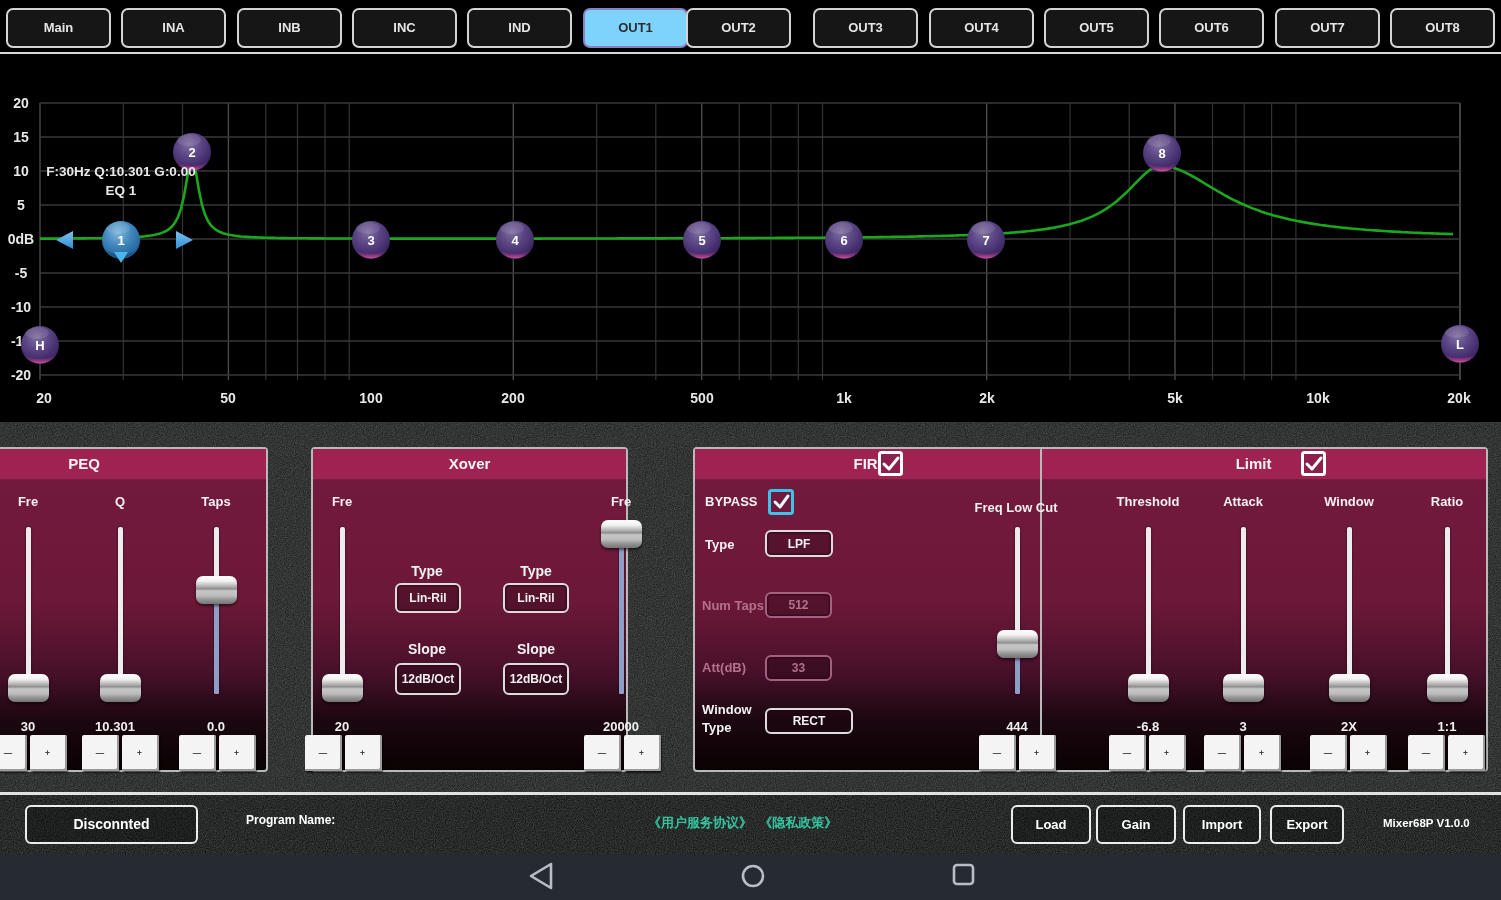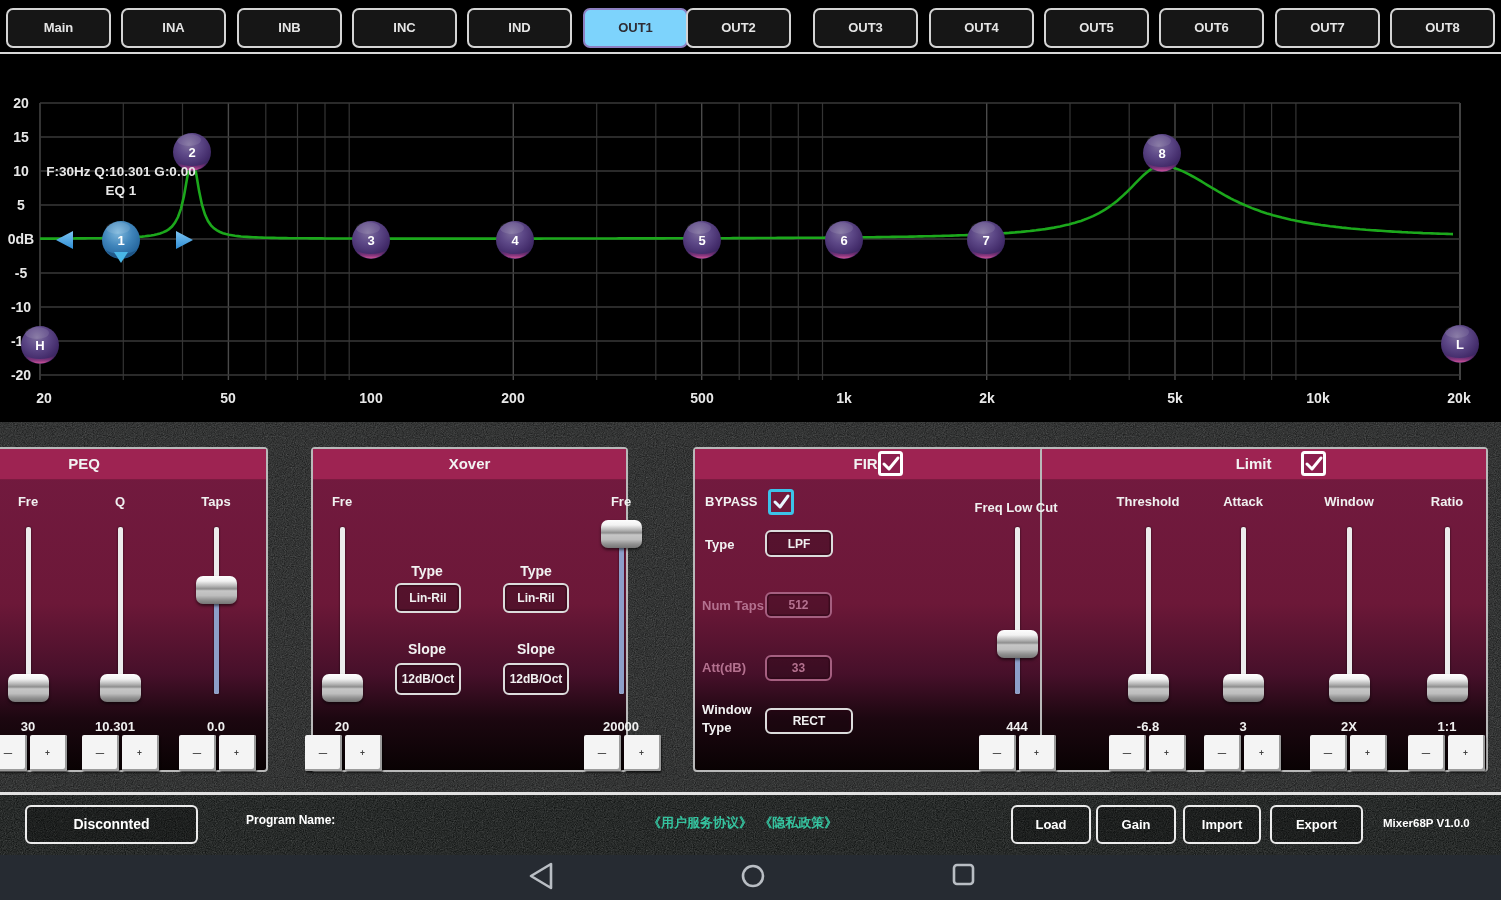--- a/index.html
+++ b/index.html
@@ -310,21 +310,21 @@
 <div id="bbar">
 <svg class="nz">
       <rect width="1501" height="60" filter="url(#nz)"></rect>
     </svg>
 <div class="bbtn" style="left:25px;width:173px;line-height:35px">Disconnted</div>
 <div style="position:absolute;left:246px;top:18px;color:#fff;font-size:12px;font-weight:bold">Program Name:</div>
 <div style="position:absolute;left:648px;top:19px;color:#35c39f;font-size:13px;font-weight:bold">《用户服务协议》&nbsp;&nbsp;《隐私政策》</div>
 <div class="bbtn" style="left:1011px;width:80px;line-height:35px;font-size:13px">Load</div>
 <div class="bbtn" style="left:1096px;width:80px;line-height:35px;font-size:13px">Gain</div>
 <div class="bbtn" style="left:1183px;width:78px;line-height:35px;font-size:13px">Import</div>
-<div class="bbtn" style="left:1270px;width:93px;line-height:35px;font-size:13px">Export</div>
+<div class="bbtn" style="left:1270px;width:74px;line-height:35px;font-size:13px">Export</div>
 <div style="position:absolute;left:1383px;top:22px;color:#fff;font-size:11.5px;font-weight:bold">Mixer68P V1.0.0</div>
 </div>
 
 <div id="nav">
 <svg width="1501" height="45" viewBox="0 0 1501 45">
 <path d="M 551 9 L 551 33 L 531 21 Z" fill="none" stroke="#b9bec4" stroke-width="2.6" stroke-linejoin="round"></path>
 <circle cx="753" cy="21" r="10" fill="none" stroke="#b9bec4" stroke-width="2.6"></circle>
 <rect x="954" y="10" width="19" height="19" rx="3" fill="none" stroke="#b9bec4" stroke-width="2.6"></rect>
 </svg>
 </div>

